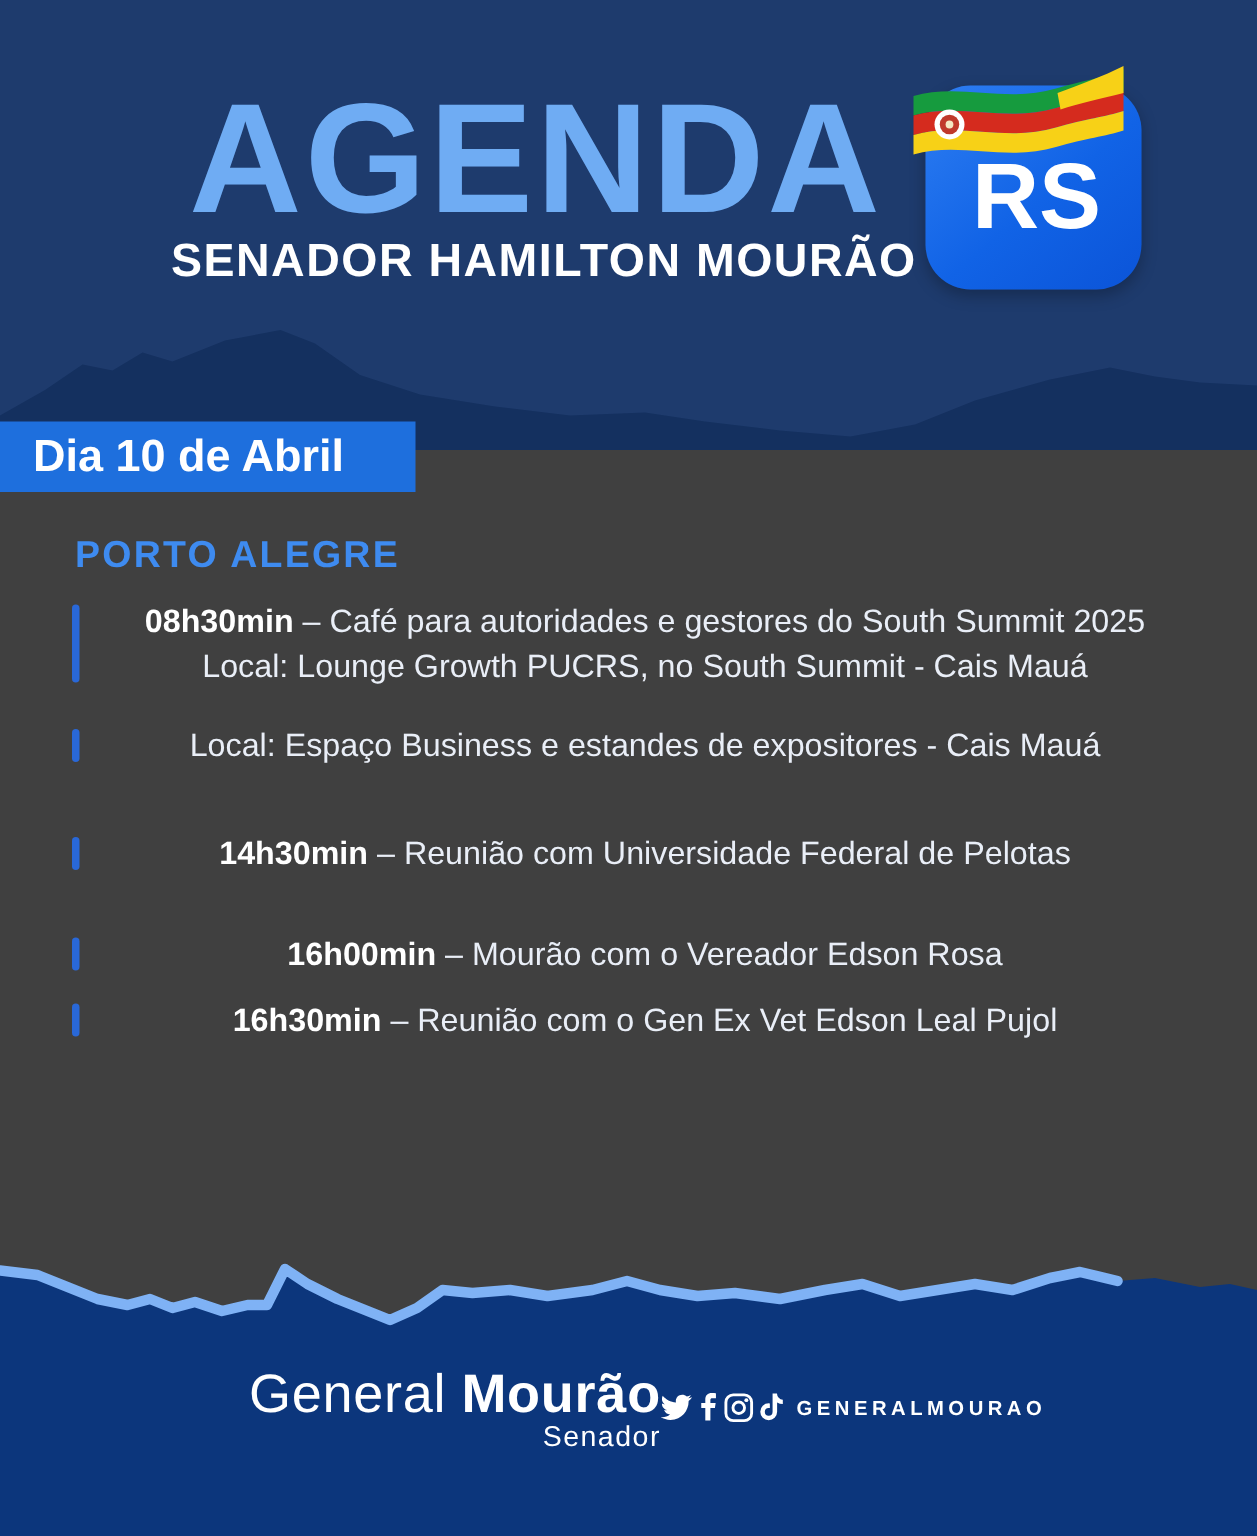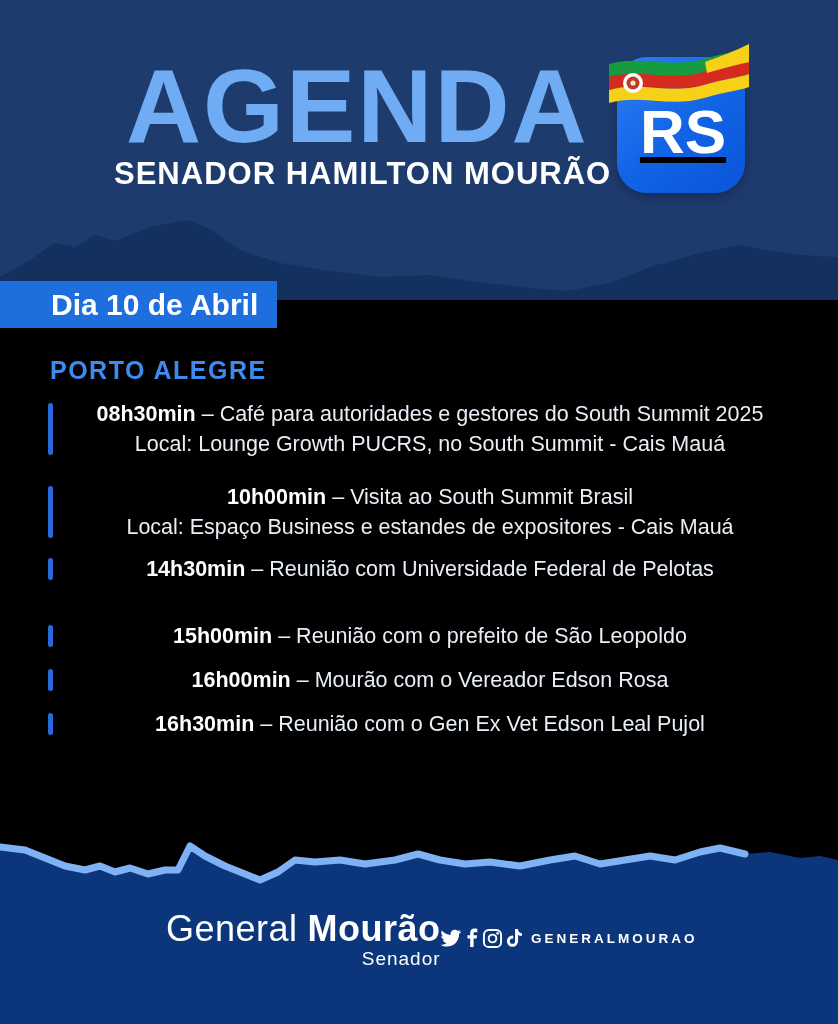--- a/index.html
+++ b/index.html
@@ -1,49 +1,48 @@
 <!DOCTYPE html>
 <html><head>
 <meta charset="utf-8">
 <style>
   * { margin:0; padding:0; box-sizing:border-box; }
   html,body { background:#0b1c3e; }
   .poster{
     position:relative; width:838px; height:1024px; overflow:hidden;
-    background:#000000; font-family:"Liberation Sans", sans-serif;
+    background:#404040; font-family:"Liberation Sans", sans-serif;
     margin:0 auto;
   }
   
   .sky{ position:absolute; top:0; left:0; width:838px; height:300px; background:#1E3B6D; }
   .mountains{ position:absolute; left:0; top:205px; width:838px; height:95px; display:block; }
   
   .title{
     position:absolute; left:126px; top:54px; font-size:104px; font-weight:800;
     color:#6FACF3; letter-spacing:2px; line-height:1;
   }
   .subtitle{
     position:absolute; left:114px; top:156px; font-size:31px; font-weight:700;
     color:#FFFFFF; letter-spacing:1px;
   }
   .rs-badge{
-    position:absolute; left:617px; top:57px; width:128px; height:136px;
+    position:absolute; left:617px; top:57px; width:144px; height:136px;
     border-radius:30px; background:linear-gradient(140deg,#2E7EF2 0%,#1163E6 55%,#0B54D8 100%);
     display:flex; align-items:center; justify-content:center;
     box-shadow:0 4px 10px rgba(0,0,0,.25);
-    text-decoration:underline;
   }
   .rs-badge-label{
     font-size:62px; font-weight:800; color:#FFFFFF; letter-spacing:0px;
     transform:translate(2px,6px);
   }
   .rs-flag{ position:absolute; left:-8px; top:-8px; width:140px; height:60px; overflow:visible; }
   
   .date-banner{
     position:absolute; left:0; top:281px; width:277px; height:47px;
-    background:#1E6FDD; display:flex; align-items:center; padding-left:51px;
+    background:#1E6FDD; display:flex; align-items:center; padding-left:22px;
   }
   .date-banner-label{ font-size:30px; font-weight:700; color:#FFFFFF; }
   
   .city-heading{
     position:absolute; left:50px; top:356px; font-size:25px; font-weight:800;
     color:#3E8BF0; letter-spacing:1.5px;
   }
   
   .agenda-list{ position:absolute; left:48px; top:0; width:760px; height:100%; list-style:none;text-align:center; }
   .agenda-item{
@@ -110,28 +109,24 @@
   </div>
 
   <div class="city-heading">PORTO ALEGRE</div>
 
   <ul class="agenda-list">
     <li class="agenda-item">
       <div><span class="agenda-time">08h30min</span> <span>– Café para autoridades e gestores do South Summit 2025</span></div>
       <div class="agenda-loc">Local: Lounge Growth PUCRS, no South Summit - Cais Mauá</div>
     </li>
     <li class="agenda-item">
-      <div><span class="agenda-time">10h00min</span> <span>– Visita ao South Summit Brasil</span></div>
       <div class="agenda-loc">Local: Espaço Business e estandes de expositores - Cais Mauá</div>
     </li>
     <li class="agenda-item">
       <div><span class="agenda-time">14h30min</span> <span>– Reunião com Universidade Federal de Pelotas</span></div>
-    </li>
-    <li class="agenda-item">
-      <div><span class="agenda-time">15h00min</span> <span>– Reunião com o prefeito de São Leopoldo</span></div>
     </li>
     <li class="agenda-item">
       <div><span class="agenda-time">16h00min</span> <span>– Mourão com o Vereador Edson Rosa</span></div>
     </li>
     <li class="agenda-item">
       <div><span class="agenda-time">16h30min</span> <span>– Reunião com o Gen Ex Vet Edson Leal Pujol</span></div>
     </li>
   </ul>
 
   <svg class="wave" viewBox="0 0 838 194" preserveAspectRatio="none">

